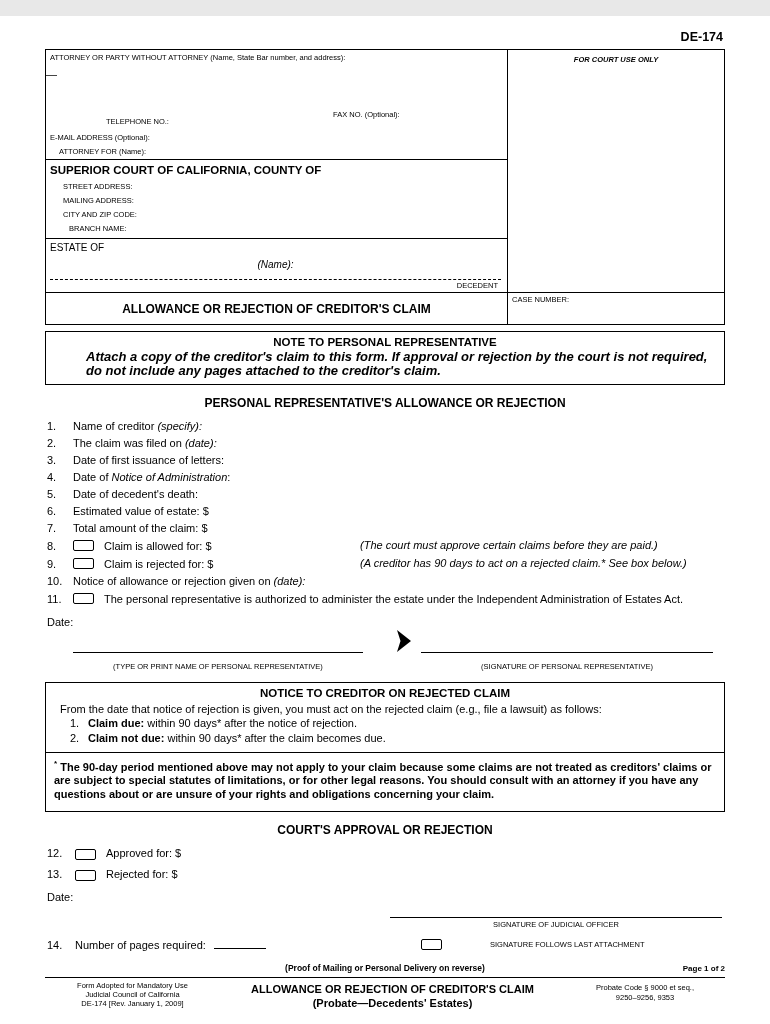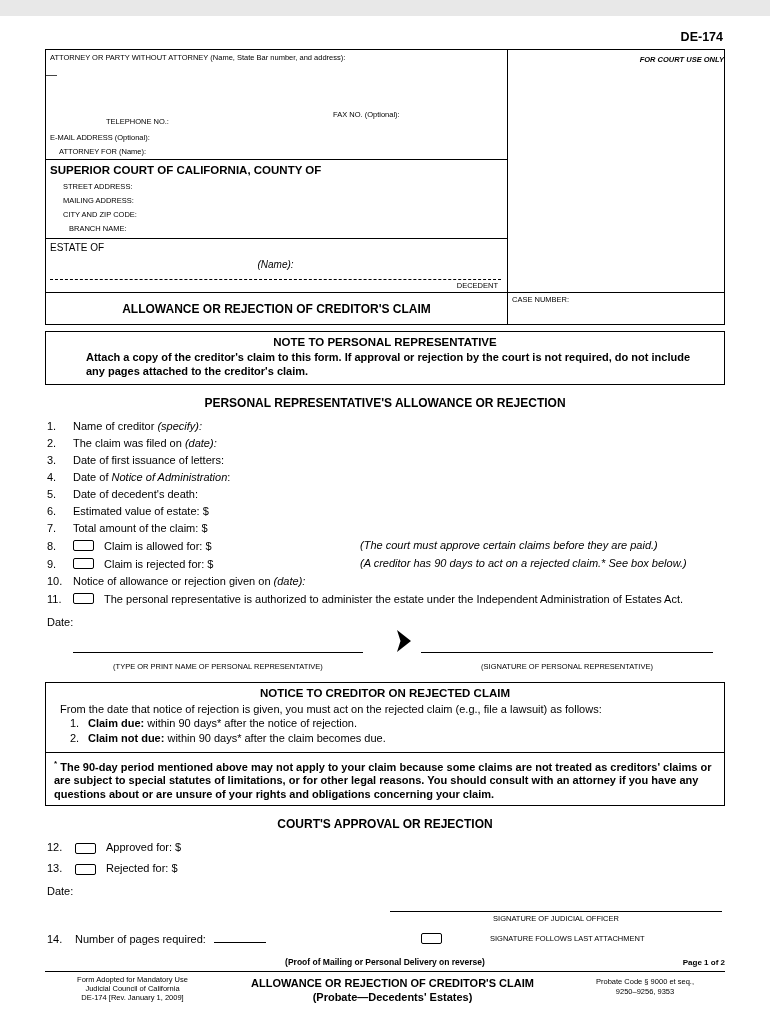--- a/index.html
+++ b/index.html
@@ -33,27 +33,27 @@
   .sec-court .t7 { margin-top:5px; margin-left:13px; }
   .sec-court .t7.branch { margin-left:19px; }
 
   .sec-estate { padding:3px 6px 0 4px; }
   .estate-name { margin-top:5px;text-align:center; }
   .dashed-line { border-bottom:1px dashed #000; margin-top:8px; }
   .decedent { text-align:right; padding:1px 3px 2px 0; }
 
   .title-row { border-top:1.2px solid #000; height:32px; display:flex; align-items:center; justify-content:center; font-weight:bold; font-size:12px; }
 
-  .court-use { flex:1; text-align:right; font-weight:bold; font-style:italic; padding-top:5px; }
+  .court-use { flex:1; text-align:center; font-weight:bold; font-style:italic; padding-top:5px; }
   .case-cell { border-top:1.2px solid #000; height:32px; padding:2px 4px; }
 
   
   .note-box { border:1.5px solid #000; margin-top:6px; padding:4px 10px 6px 10px; }
   .nb-title { text-align:center; font-weight:bold; font-size:11.5px; margin-bottom:2px; }
-  .nb-body { font-weight:bold; font-size:11px; line-height:14px; padding-left:30px; padding-right:4px; }
+  .nb-body { font-weight:bold; font-size:13px; line-height:14px; padding-left:30px; padding-right:4px;font-style:italic; }
 
   .section-title { text-align:center; font-weight:bold; font-size:12px; margin:11px 0 10px 0; }
 
   
   .item { display:flex; align-items:baseline; font-size:11px; line-height:13px; margin-bottom:4px; position:relative; padding-left:2px; }
   .item .num { width:26px; flex:none; }
   .cbx { display:inline-block; width:21px; height:11px; border:1px solid #000; border-radius:2px; flex:none; margin-right:10px; position:relative; top:1px; }
   .note-right { position:absolute; left:315px; top:0; font-style:italic; white-space:nowrap; }
 
   .date-row { font-size:11px; margin-top:10px; padding-left:2px; }
@@ -63,21 +63,21 @@
   .sig-col.left { width:290px; margin-right:58px; }
   .sig-col.right { width:292px; }
 
   
   .notice-box { border:1.5px solid #000; margin-top:9px; padding:4px 10px 6px 10px; }
   .nt-title { text-align:center; font-weight:bold; font-size:11.5px; margin-bottom:3px; }
   .nt-intro { font-size:11px; line-height:14px; padding-left:4px; }
   .nt-item { display:flex; font-size:11px; line-height:15px; padding-left:14px; }
   .nt-item .num { width:18px; flex:none; }
 
-  .footnote-box { border:1.5px solid #000; margin-top:-1.5px; padding:4px 8px 4px 8px; }
+  .footnote-box { border:1.5px solid #000; margin-top:-1.5px; padding:4px 8px 10px 8px; }
   .fn-text { font-weight:bold; font-size:11px; line-height:14px; }
   .sup { vertical-align:super; font-size:8px; font-weight:bold; }
 
   
   .citem { display:flex; align-items:center; font-size:11px; line-height:13px; margin-bottom:8px; padding-left:2px; }
   .citem .num { width:28px; flex:none; }
   .judicial-sig { margin-left:345px; width:332px; margin-top:14px; }
   .jline { border-top:1px solid #000; }
   .judicial-sig .t7 { text-align:center; padding-top:2px; }
 

